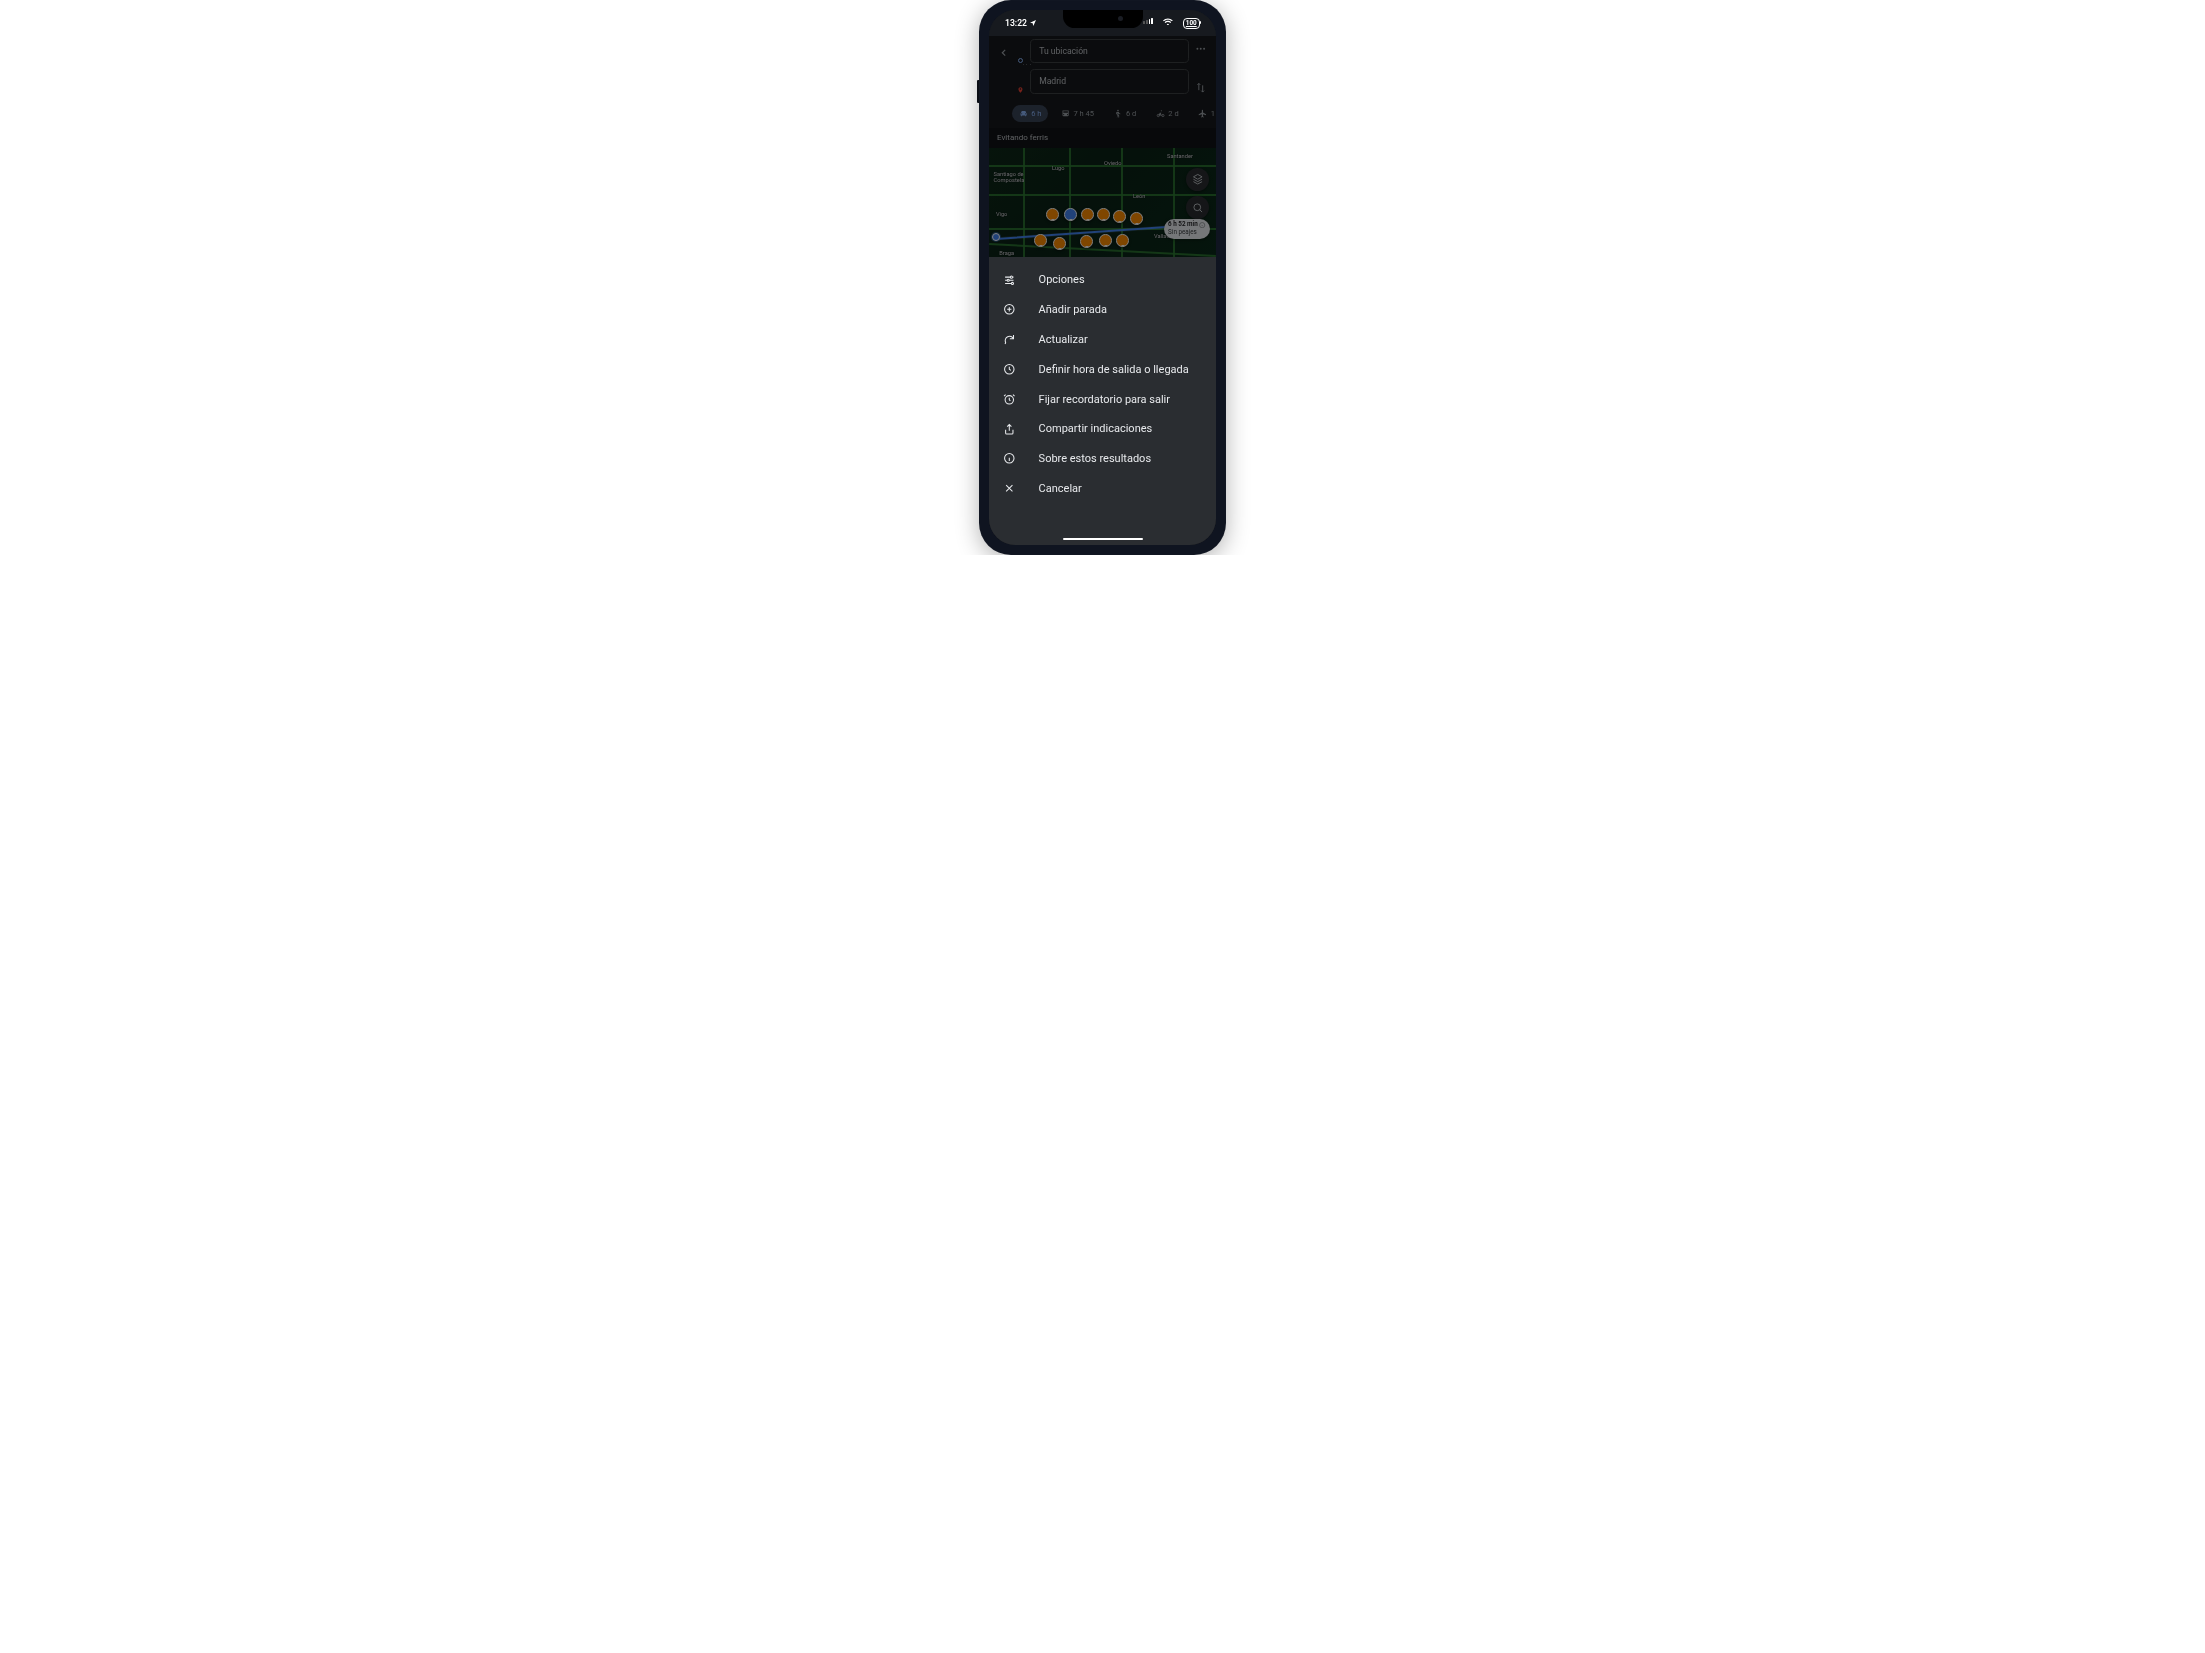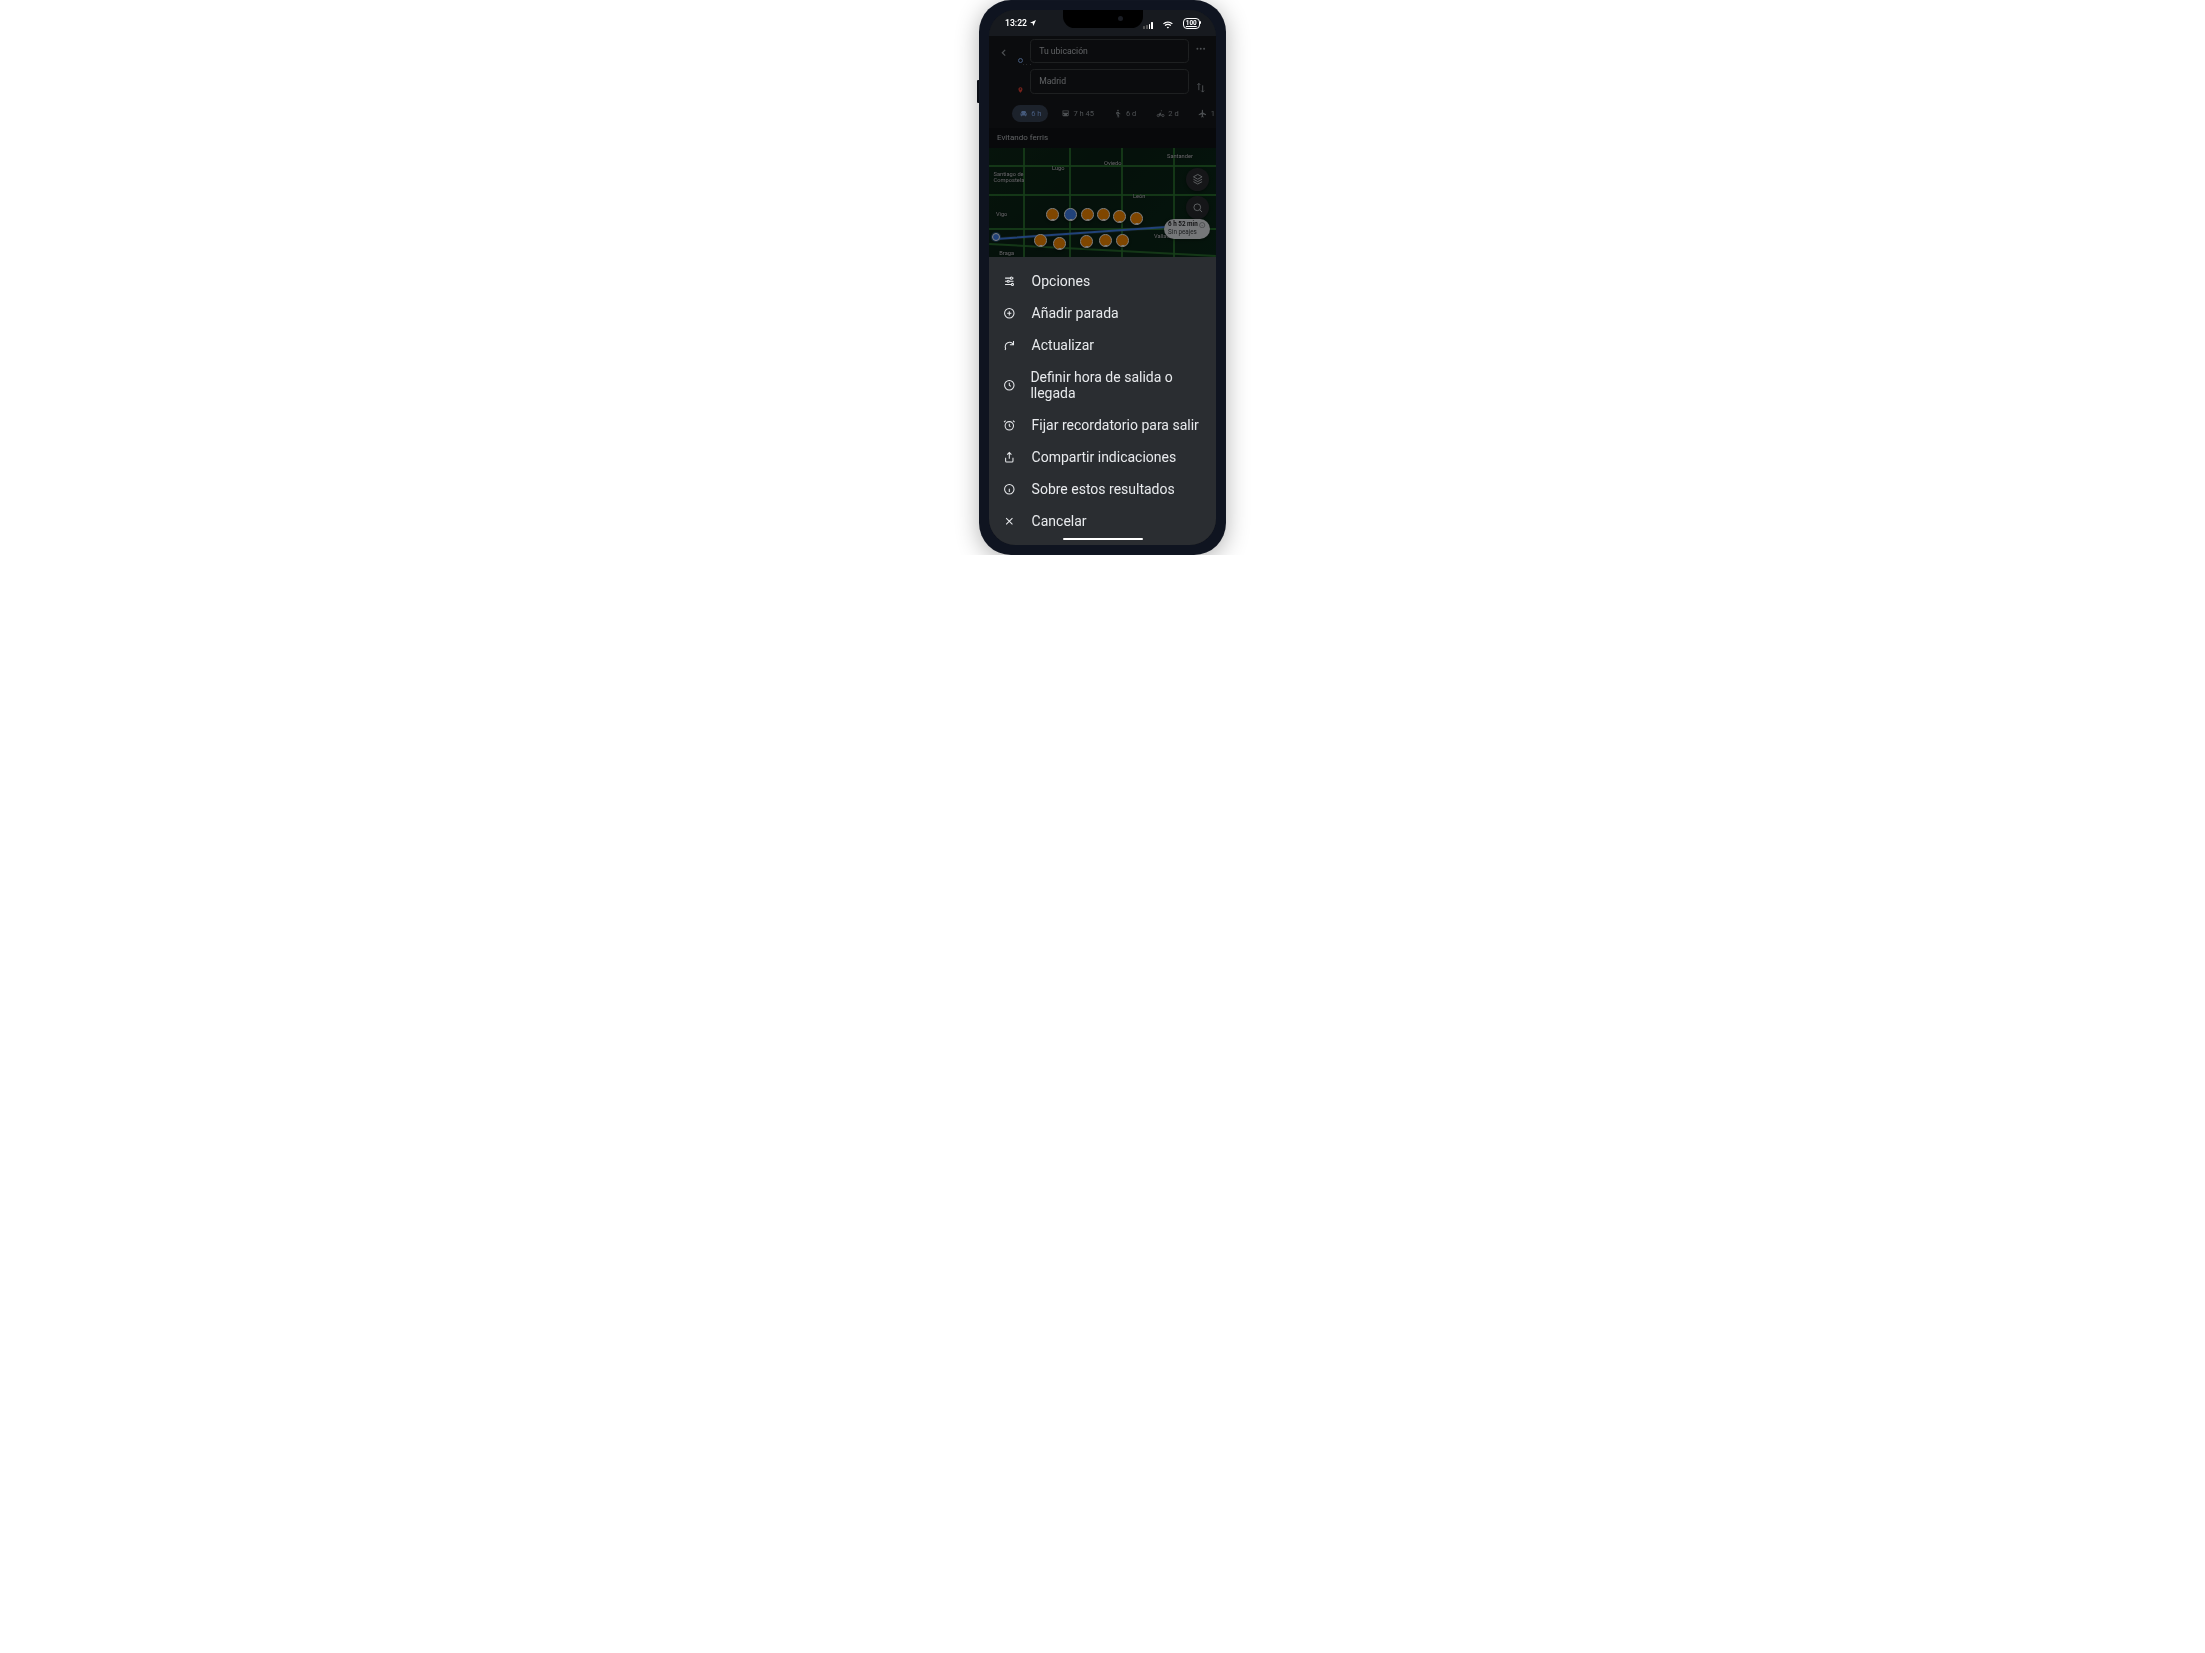--- a/index.html
+++ b/index.html
@@ -59,21 +59,21 @@
     justify-content:space-between;
     padding: 0 16px;
     color:#fff;
     font-size:8.6px;
     font-weight:600;
     position: relative;
     z-index:40;
     background:#171a1f;
   }
   .status-left{display:flex;align-items:center;gap:2.3px;}
-  .status-right{display:flex;align-items:flex-end;gap:10px;text-decoration:underline;}
+  .status-right{display:flex;align-items:flex-start;gap:10px;text-decoration:underline;}
   .sig-bars{display:flex;align-items:flex-end;gap:0.9px;}
   .sig-bars span{width:1.7px;background:#fff;border-radius:0.6px;}
   .sig-bars span:nth-child(1){height:2.9px;background:#555;}
   .sig-bars span:nth-child(2){height:4px;background:#555;}
   .sig-bars span:nth-child(3){height:5.2px;}
   .sig-bars span:nth-child(4){height:6.3px;}
   .battery-pill{
     border:0.6px solid #fff;border-radius:4px;
     padding:0.6px 2.3px;font-size:6.3px;font-weight:700;
     display:flex;align-items:center;position:relative;
@@ -215,24 +215,24 @@
   }
 
   .sheet{
     position:relative;
     z-index:10;
     background:#2a2d31;
     flex:1;
     padding:8px 0 5.7px 0;
   }
   .sheet-item{
-    display:flex;align-items:center;gap:15px;
+    display:flex;align-items:center;gap:22px;
     padding:8px 13.8px;
     color:#e8eaed;
-    font-size:14px;
+    font-size:11px;
     cursor:pointer;
   }
   .sheet-item .ic{
     width:13.8px;height:13.8px;
     display:flex;align-items:center;justify-content:center;
     color:#e8eaed;
   }
 
   .home-ind{
     position:absolute;bottom:4.6px;left:50%;transform:translateX(-50%);

